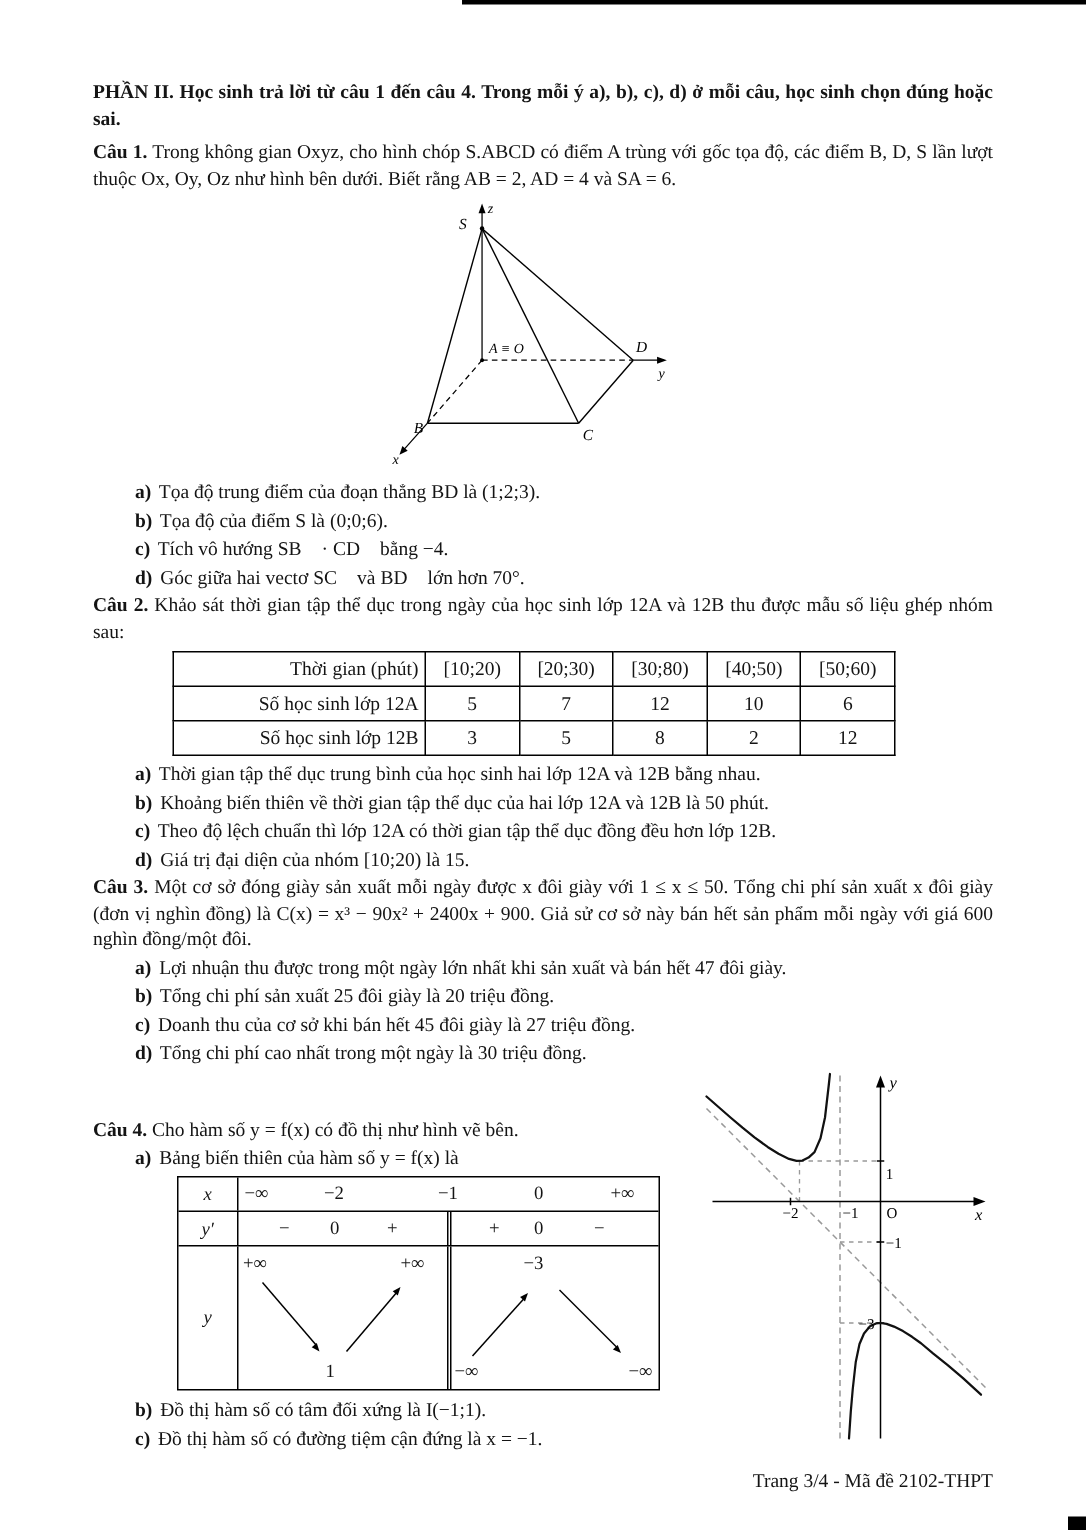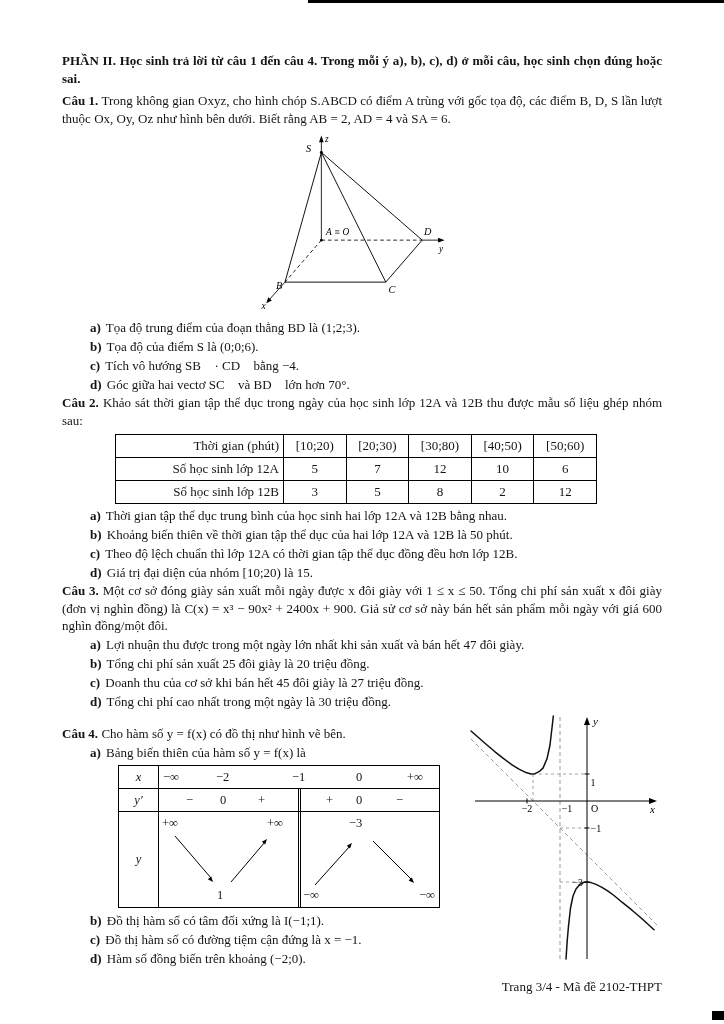--- a/index.html
+++ b/index.html
@@ -173,21 +173,20 @@
             <span style="left:144px;bottom:3px">−∞</span>
             <span style="left:190px;top:3px">−3</span>
             <span style="right:4px;bottom:3px">−∞</span>
             <i class="dbar" style="left:139px"></i>
           </div>
         </div>
       </div>
 
       <p class="opt"><b>b)</b> <span>Đồ thị hàm số có tâm đối xứng là I(−1;1).</span></p>
       <p class="opt"><b>c)</b> <span>Đồ thị hàm số có đường tiệm cận đứng là x = −1.</span></p>
-      <p class="opt"><b>d)</b> <span>Hàm số đồng biến trên khoảng (−2;0).</span></p>
     </div>
 
     <div class="q4right">
       <svg width="195" height="250" viewBox="0 0 195 250">
 
         <line x1="93" y1="4" x2="93" y2="246" stroke="#999" stroke-width="1" stroke-dasharray="4 3"></line>
         <line x1="4" y1="26" x2="190" y2="212" stroke="#999" stroke-width="1" stroke-dasharray="4 3"></line>
 
         <line x1="66" y1="61" x2="120" y2="61" stroke="#999" stroke-width="0.9" stroke-dasharray="3 3"></line>
         <line x1="66" y1="61" x2="66" y2="88" stroke="#999" stroke-width="0.9" stroke-dasharray="3 3"></line>

